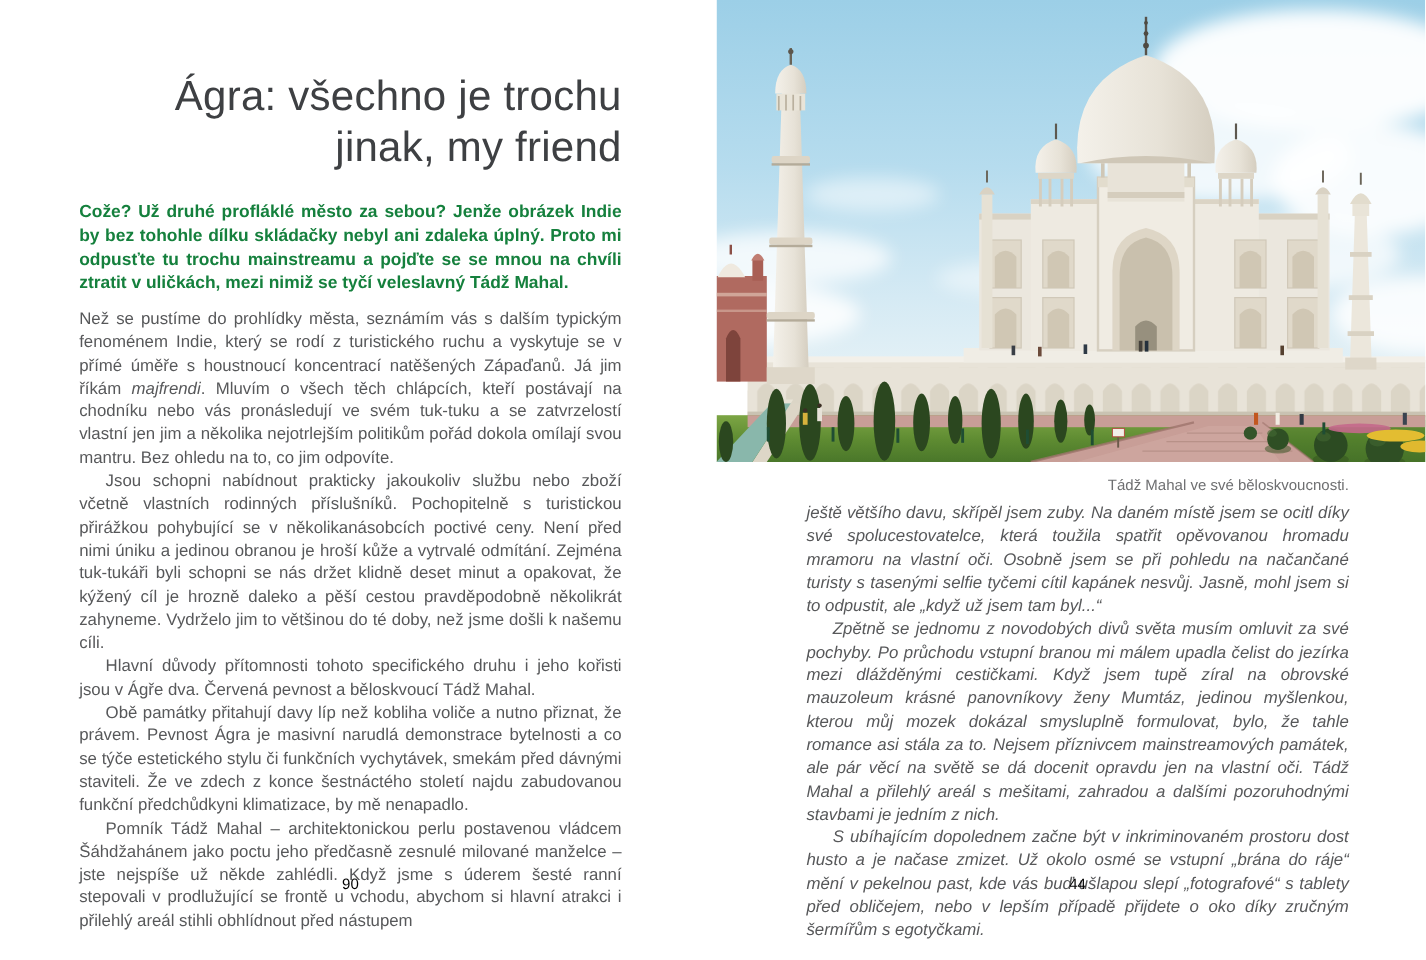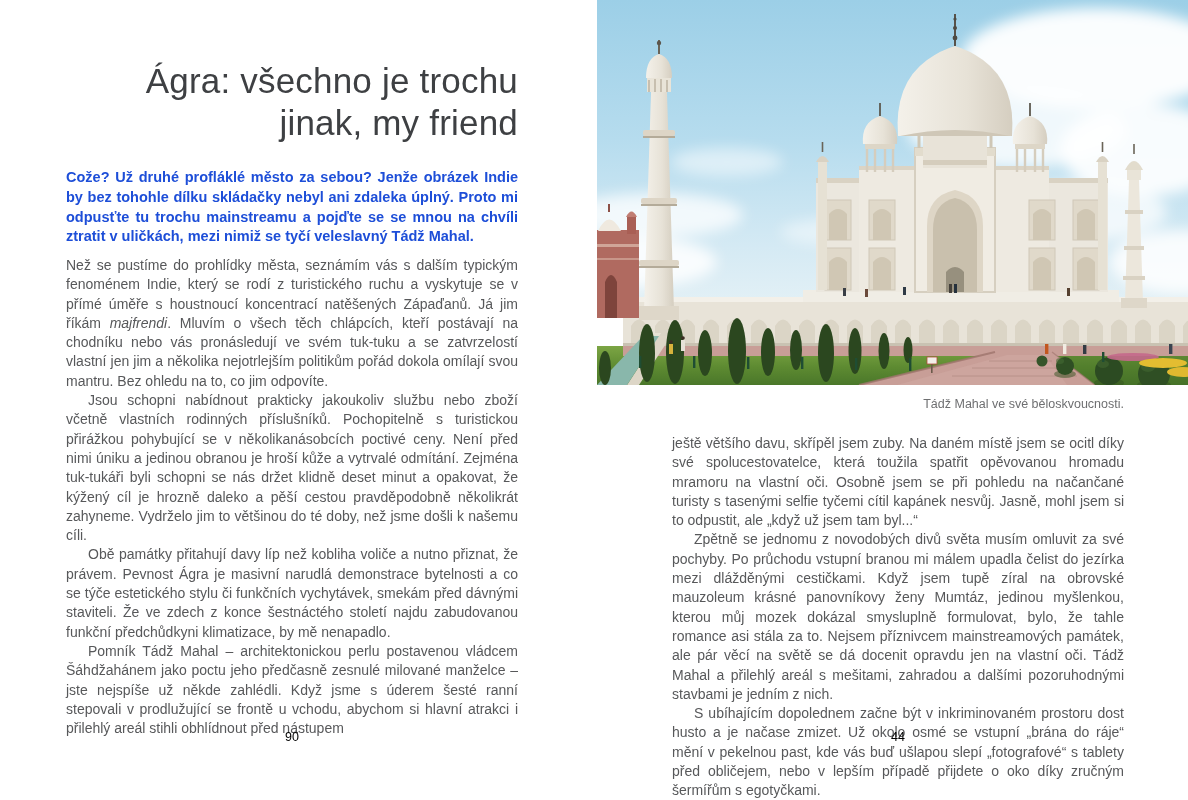--- a/index.html
+++ b/index.html
@@ -7,32 +7,32 @@
   .spread{position:relative;width:1188px;height:800px;background:#ffffff;overflow:hidden;}
 
   
   .chapter-title{
     position:absolute;left:66px;top:60px;width:452px;margin:0;
     font-size:35px;line-height:42px;font-weight:400;color:#3e4043;
     text-align:right;white-space:pre-line;letter-spacing:.2px;
   }
   .chapter-lead{
     position:absolute;left:66px;top:168px;width:452px;margin:0;
-    font-size:14.5px;line-height:19.8px;font-weight:700;color:#1d4ed8;
+    font-size:14.5px;line-height:19.8px;font-weight:700;color:#15803d;
     text-align:justify;
   }
   .body-col{
     position:absolute;width:452px;
     font-size:14px;line-height:19.3px;color:#57585a;text-align:justify;
   }
   .body-col p{margin:0;text-indent:22px;}
   .body-col p.noindent{text-indent:0;}
   .body-col em{}
   .body-left{left:66px;top:256px;}
-  .body-right{left:672px;top:434px;}
+  .body-right{left:672px;top:418px;font-style:italic;}
   .pagenum{
     position:absolute;top:730px;width:452px;text-align:center;
     font-size:12.5px;color:#000000;
   }
   .pagenum-left{left:66px;}
   .pagenum-right{left:672px;}
 
   
   .photo{
     position:absolute;left:597px;top:0;width:591px;height:385px;overflow:hidden;
@@ -49,20 +49,21 @@
 <div class="spread">
 
   <section>
     <h1 class="chapter-title">Ágra: všechno je trochu
 jinak, my friend</h1>
     <p class="chapter-lead">Cože? Už druhé profláklé město za sebou? Jenže obrázek Indie by bez tohohle dílku skládačky nebyl ani zdaleka úplný. Proto mi odpusťte tu trochu mainstreamu a pojďte se se mnou na chvíli ztratit v uličkách, mezi nimiž se tyčí veleslavný Tádž Mahal.</p>
 
     <div class="body-col body-left">
       <p class="noindent"><span>Než se pustíme do prohlídky města, seznámím vás s dalším typickým fenoménem Indie, který se rodí z turistického ruchu a vyskytuje se v přímé úměře s houstnoucí koncentrací natěšených Zápaďanů. Já jim říkám </span><em>majfrendi</em><span>. Mluvím o všech těch chlápcích, kteří postávají na chodníku nebo vás pronásledují ve svém tuk-tuku a se zatvrzelostí vlastní jen jim a několika nejotrlejším politikům pořád dokola omílají svou mantru. Bez ohledu na to, co jim odpovíte.</span></p>
       <p>Jsou schopni nabídnout prakticky jakoukoliv službu nebo zboží včetně vlastních rodinných příslušníků. Pochopitelně s turistickou přirážkou pohybující se v několikanásobcích poctivé ceny. Není před nimi úniku a jedinou obranou je hroší kůže a vytrvalé odmítání. Zejména tuk-tukáři byli schopni se nás držet klidně deset minut a opakovat, že kýžený cíl je hrozně daleko a pěší cestou pravděpodobně několikrát zahyneme. Vydrželo jim to většinou do té doby, než jsme došli k našemu cíli.</p>
+      <p>Hlavní důvody přítomnosti tohoto specifického druhu i jeho kořisti jsou v Ágře dva. Červená pevnost a běloskvoucí Tádž Mahal.</p>
       <p>Obě památky přitahují davy líp než kobliha voliče a nutno přiznat, že právem. Pevnost Ágra je masivní narudlá demonstrace bytelnosti a co se týče estetického stylu či funkčních vychytávek, smekám před dávnými staviteli. Že ve zdech z konce šestnáctého století najdu zabudovanou funkční předchůdkyni klimatizace, by mě nenapadlo.</p>
       <p>Pomník Tádž Mahal – architektonickou perlu postavenou vládcem Šáhdžahánem jako poctu jeho předčasně zesnulé milované manželce – jste nejspíše už někde zahlédli. Když jsme s úderem šesté ranní stepovali v prodlužující se frontě u vchodu, abychom si hlavní atrakci i přilehlý areál stihli obhlídnout před nástupem</p>
     </div>
 
     <div class="pagenum pagenum-left">90</div>
   </section>
 
   <section>
 
     <figure class="photo" style="margin:0;">

